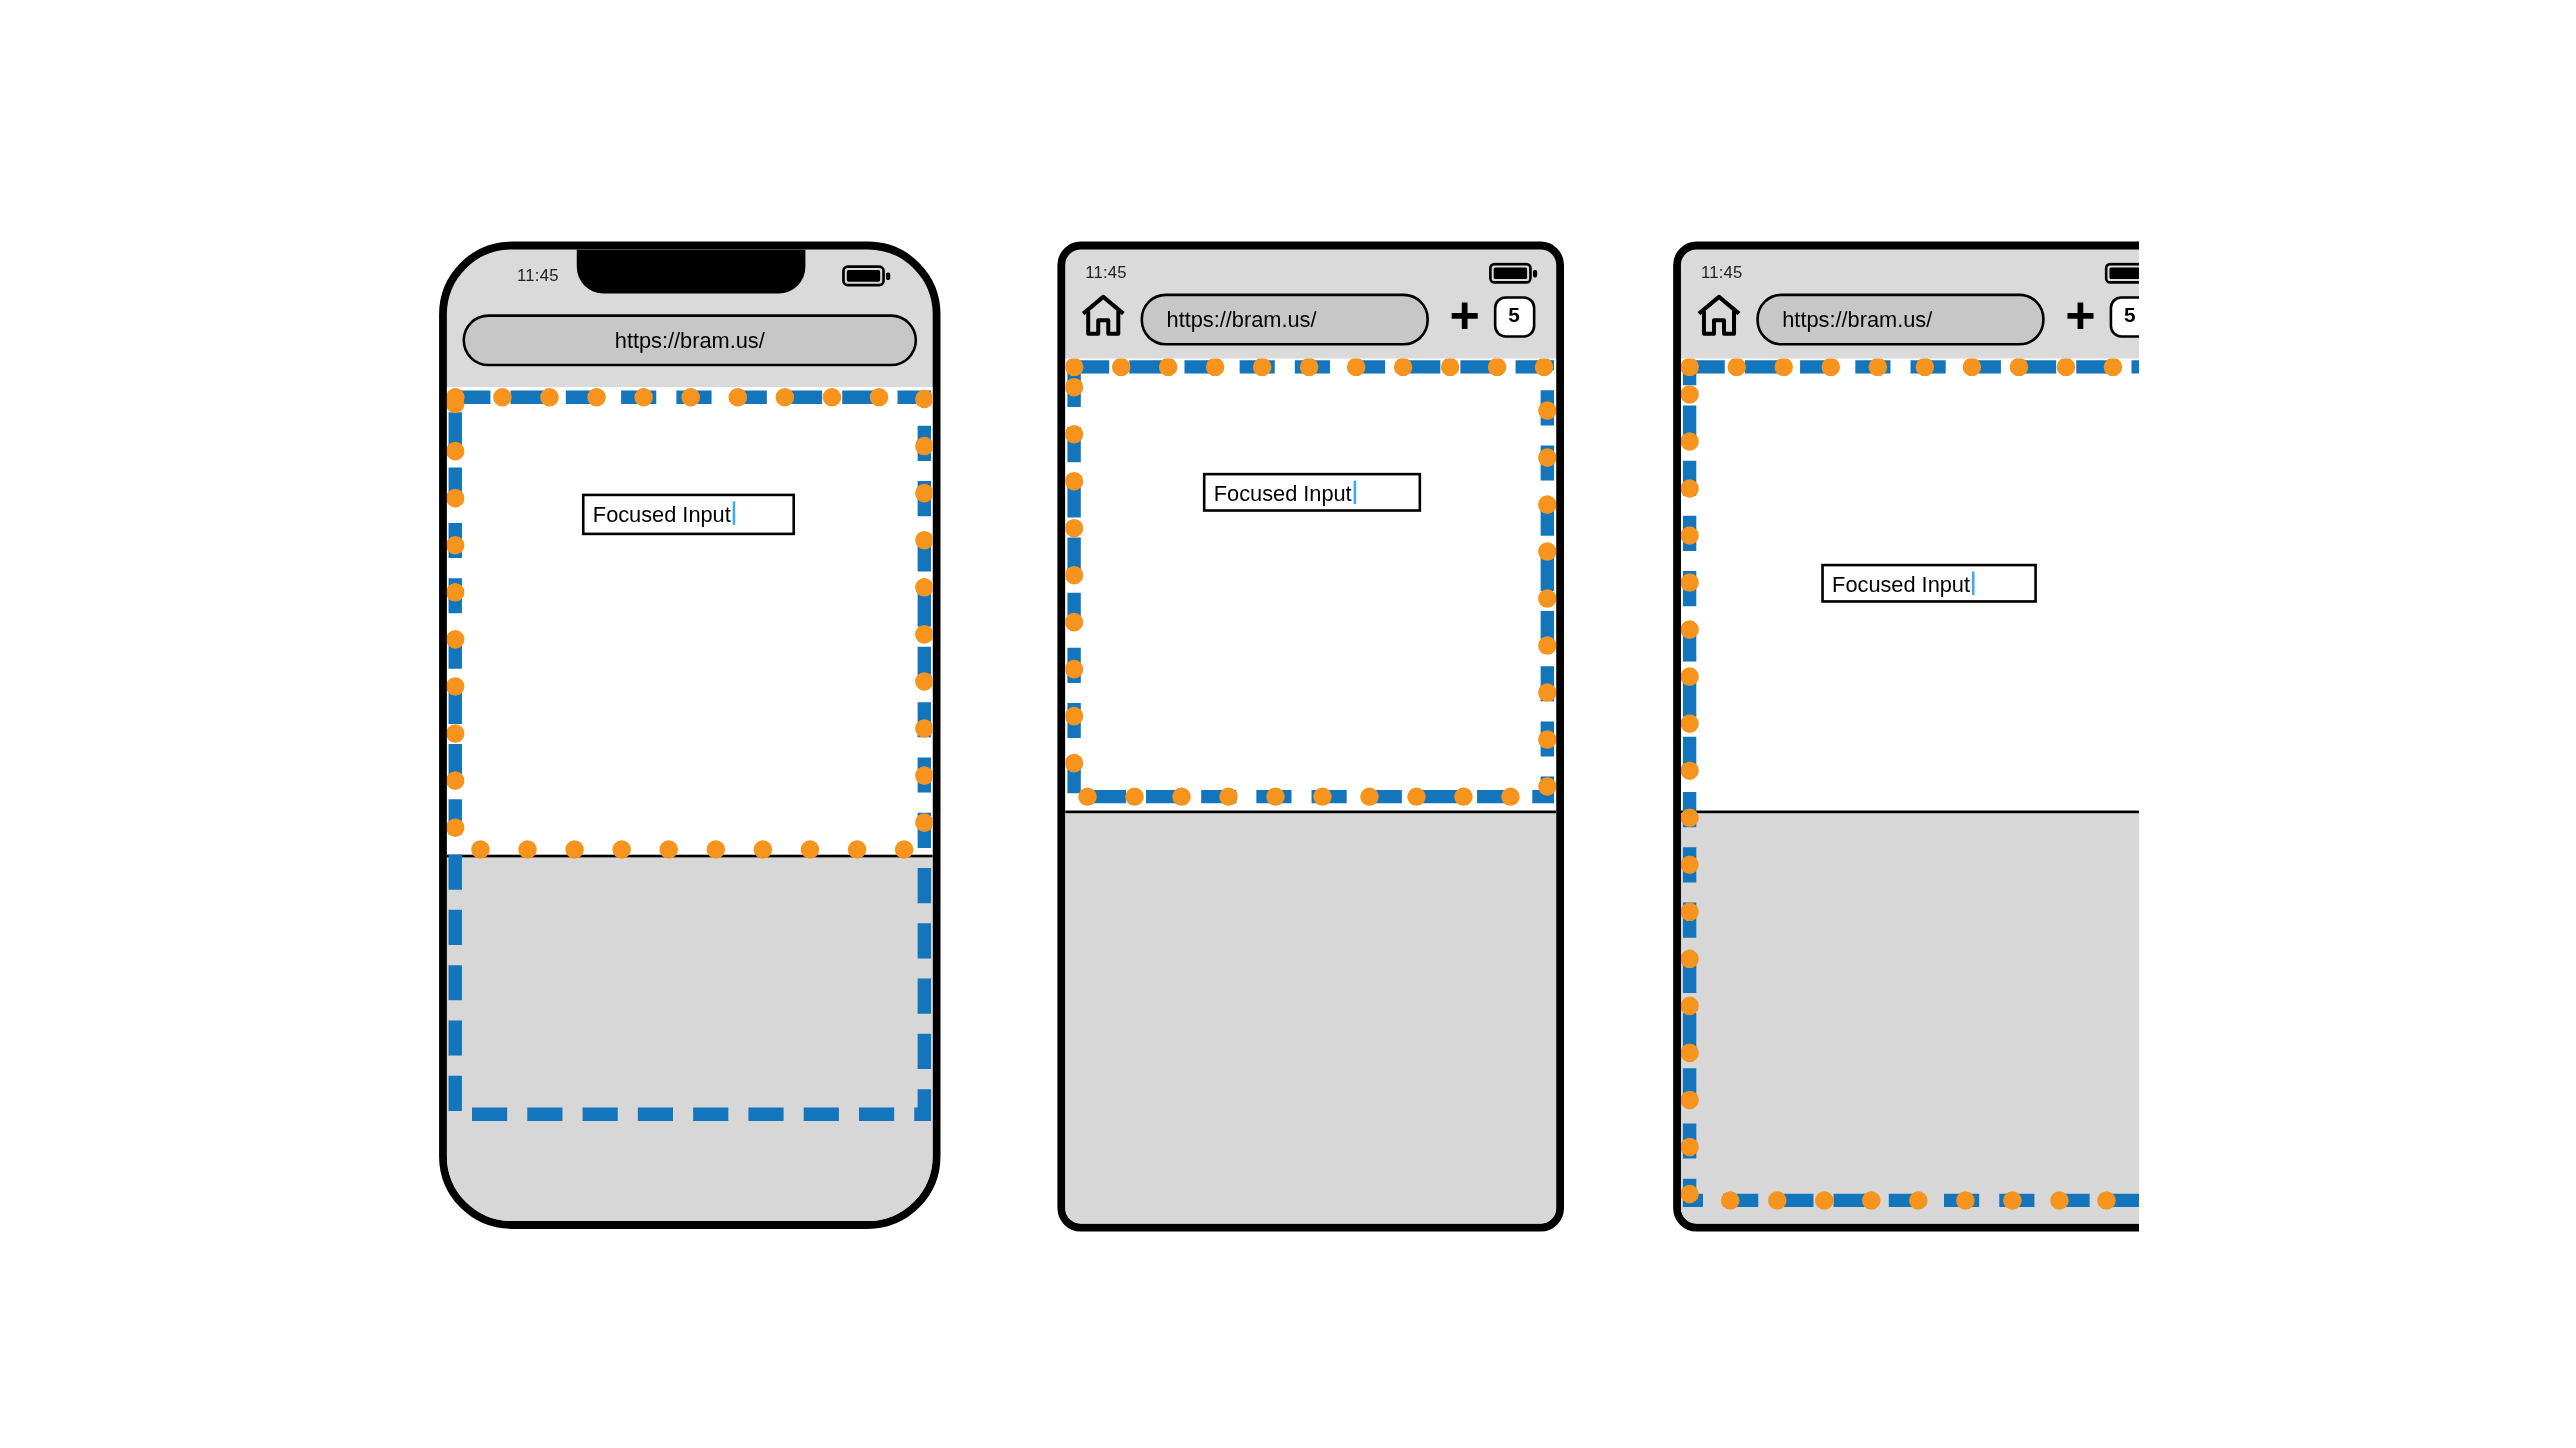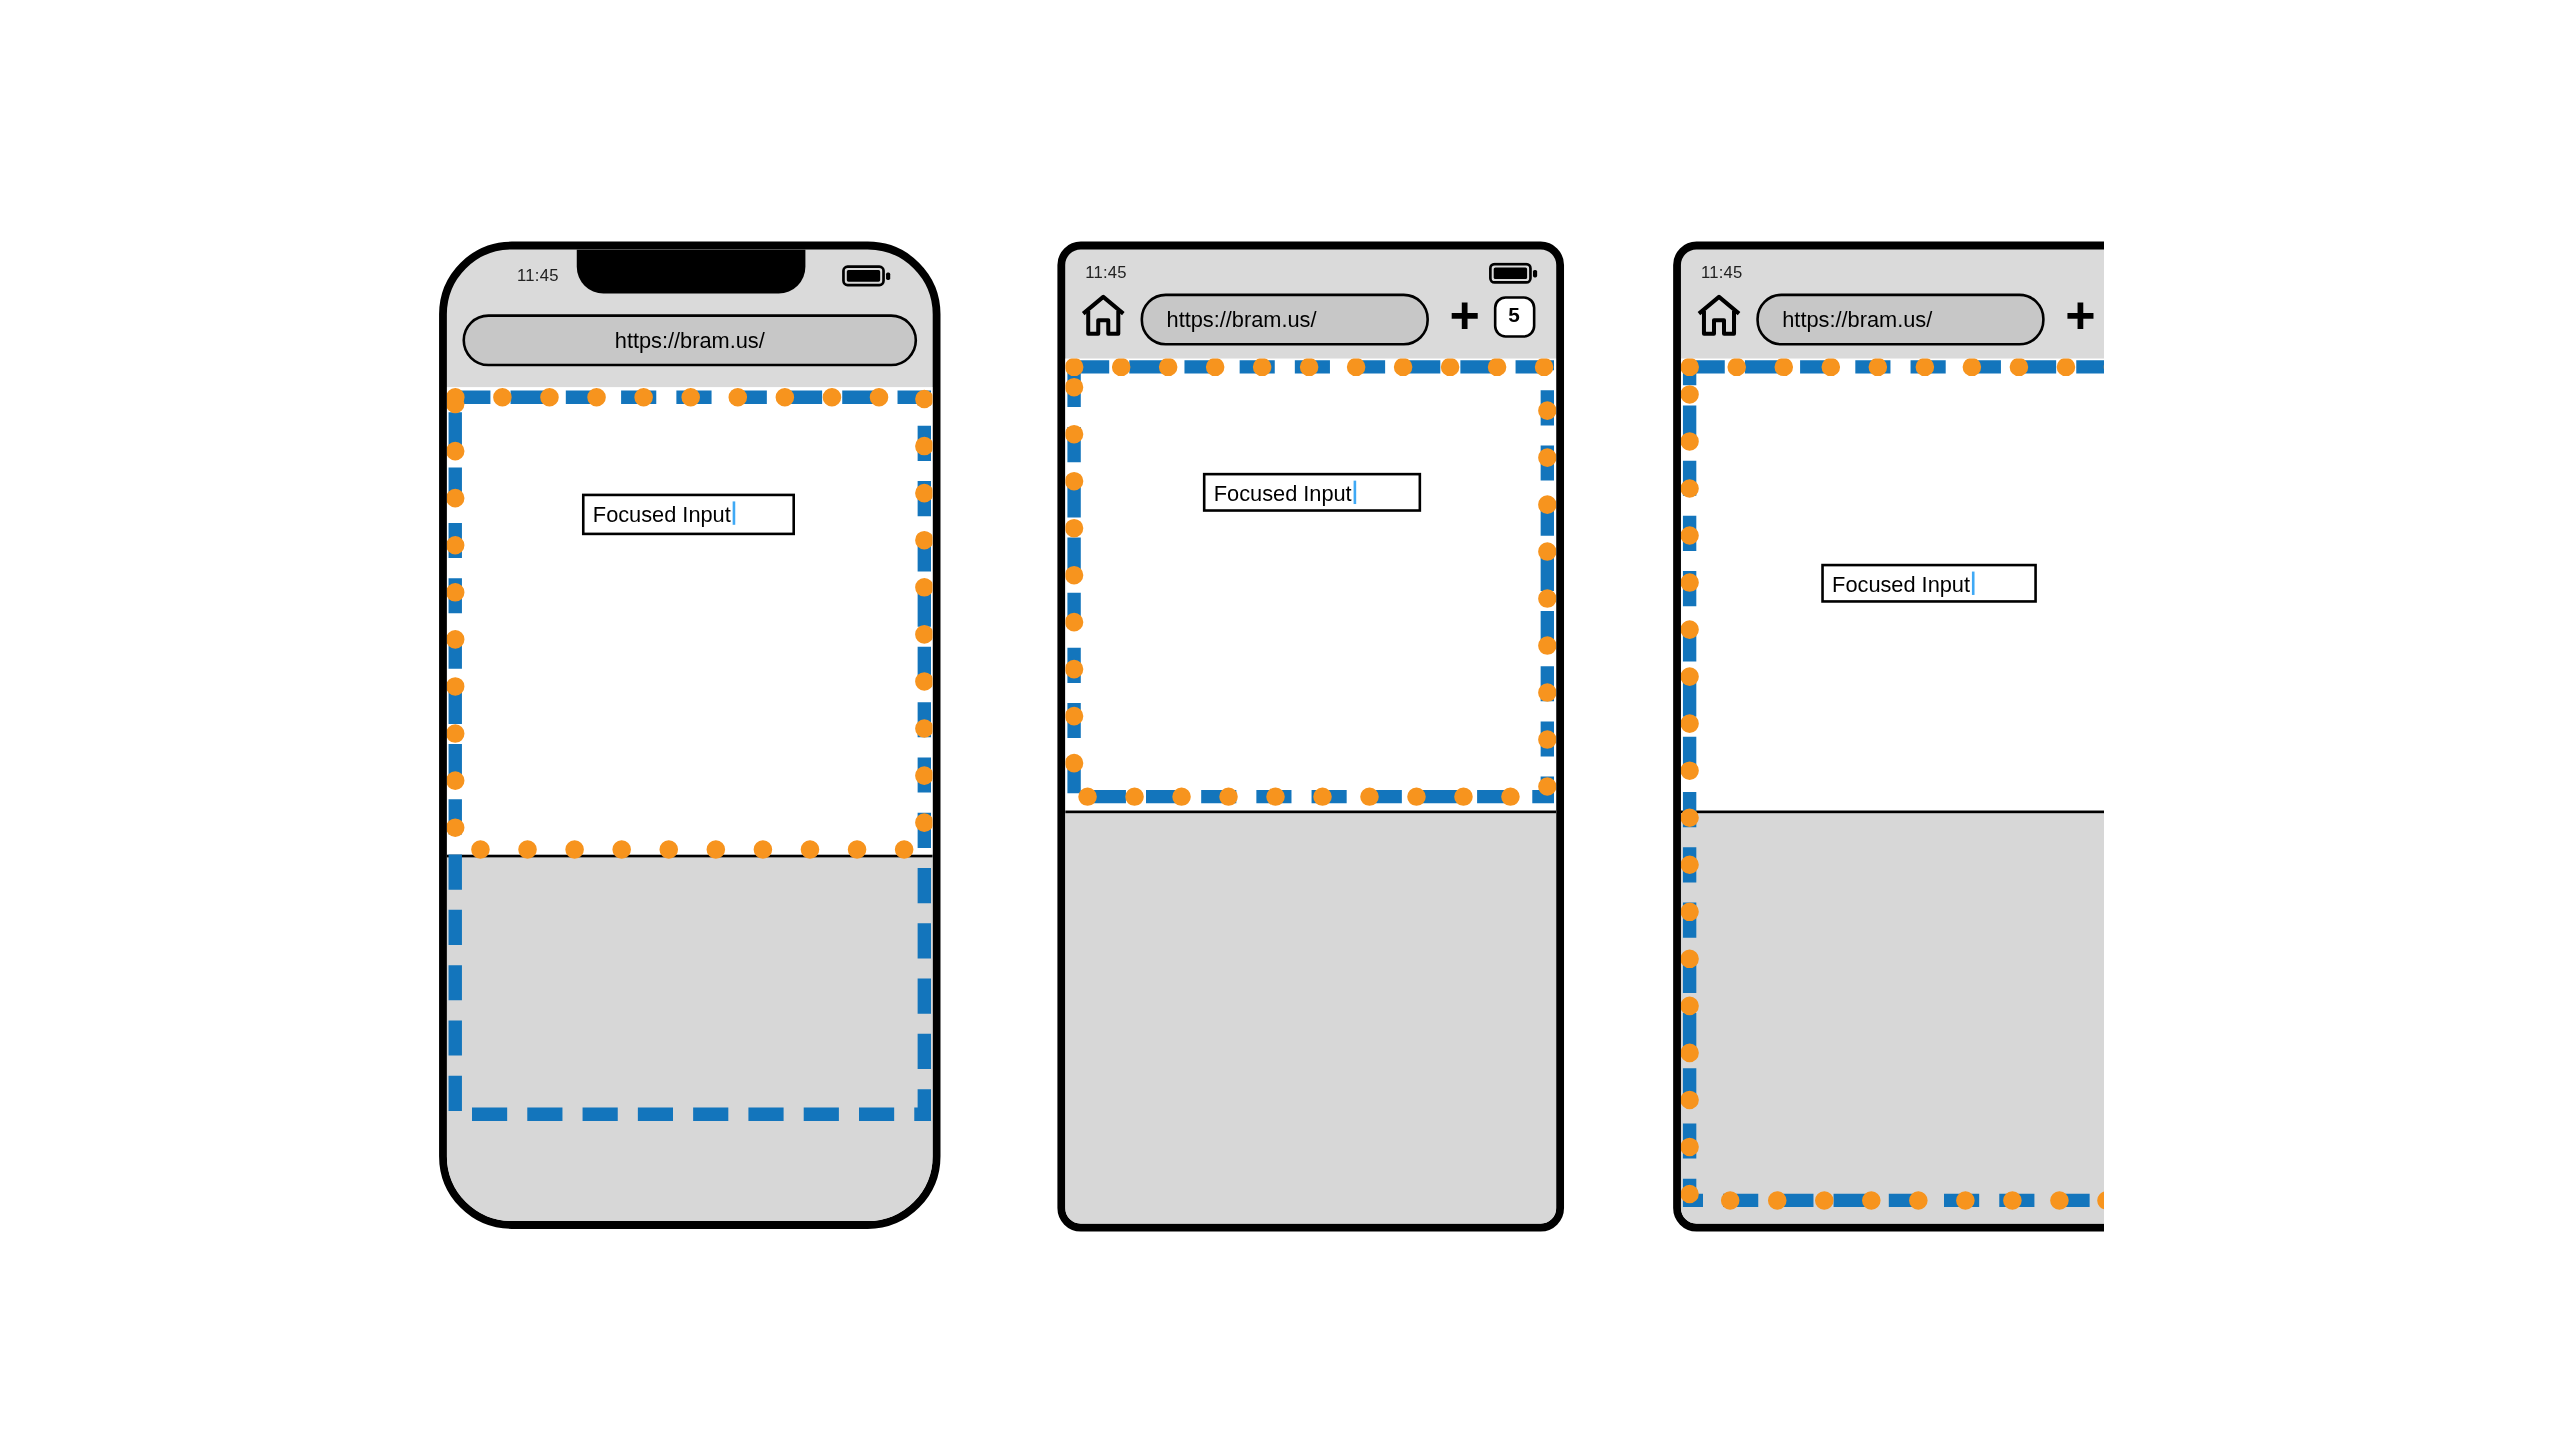--- a/index.html
+++ b/index.html
@@ -1,17 +1,17 @@
 <!DOCTYPE html>
 <html style="--layout-viewport-blue: #1375BC; --visual-viewport-orange: #F7941E; --caret-blue: #3FA9F5;font-size:10.3px"><head>
 <meta charset="utf-8">
 <style>
   html,body{margin:0;padding:0;background:#fff;}
   body{font-family:"Liberation Sans", sans-serif;}
-  .canvas{position:relative;width:2104px;height:1449px;background:#ffffff;overflow:hidden;}
+  .canvas{position:relative;width:2104px;height:1449px;background:#ffffff;overflow:hidden;padding-left:35px;}
   .stage{position:absolute;left:0;top:0;width:992px;height:558px;transform:scale(2.59805);transform-origin:0 0;}
 
   .phone{position:absolute;box-sizing:border-box;border:3.2px solid #000;background:#dadada;overflow:hidden;}
   .phone.iphone{left:169px;top:93px;width:193px;height:380px;border-radius:28px;}
   .phone.android{top:93px;width:195px;height:381px;border-radius:9px;}
   #p2{left:407px;}
   #p3{left:644px;}
 
   .notch{position:absolute;left:50px;top:0;width:88px;height:16.7px;background:#000;border-radius:0 0 10.3px 10.3px;}
 

